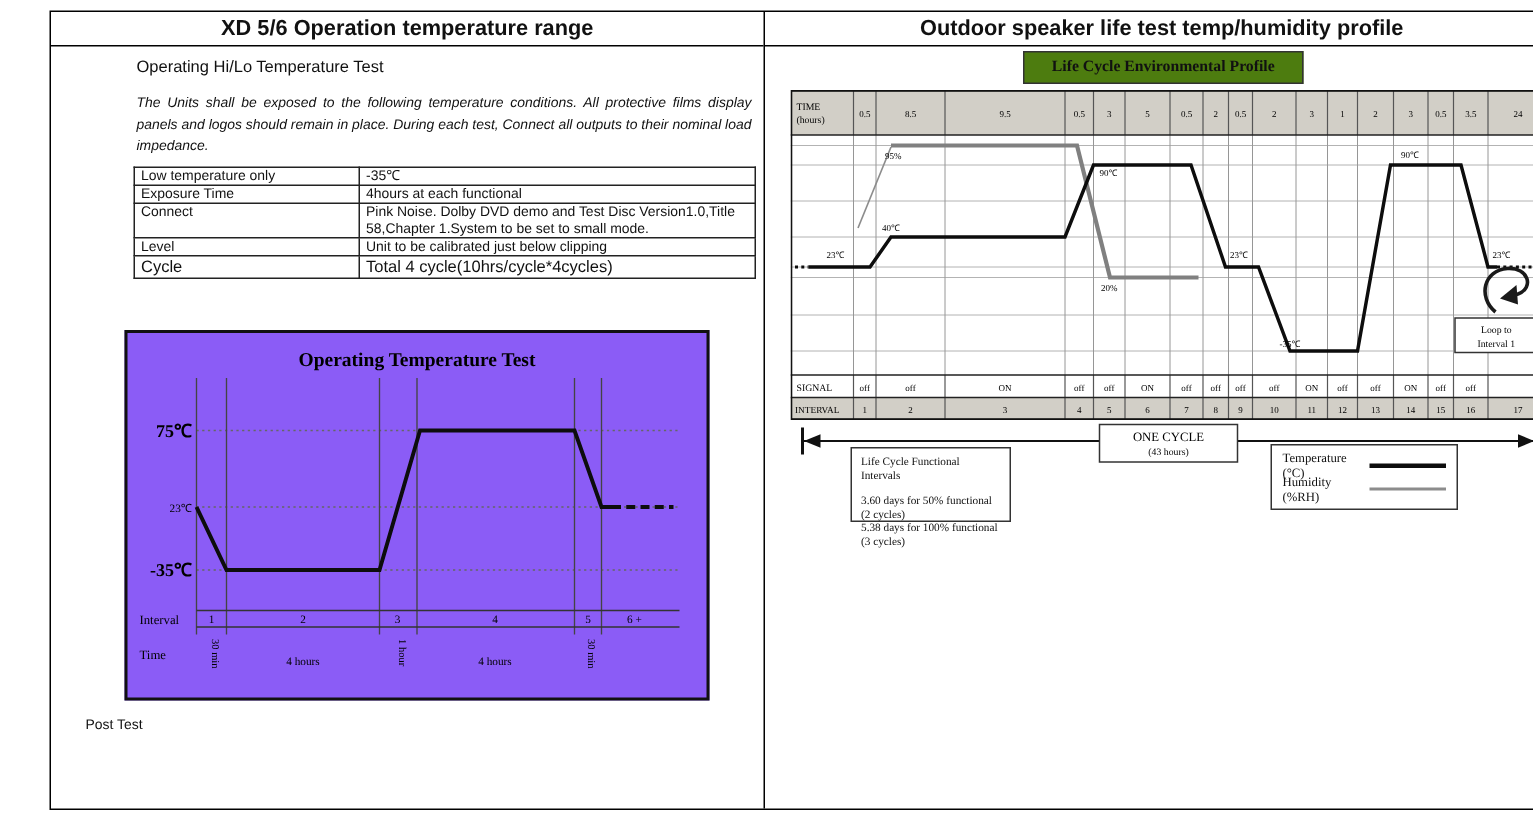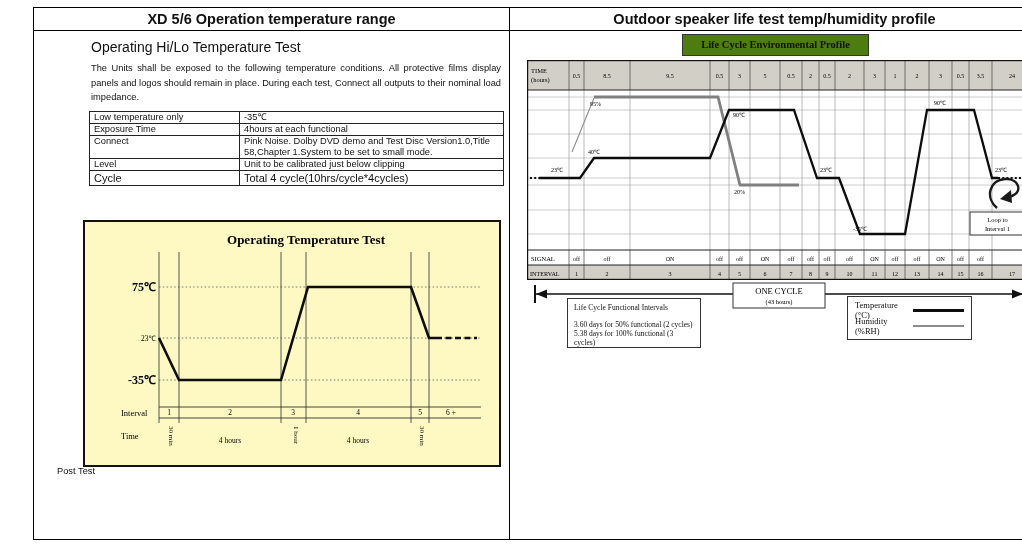--- a/index.html
+++ b/index.html
@@ -3,31 +3,31 @@
 <meta charset="utf-8">
 <style>
   html,body{margin:0;padding:0;background:#fff;}
   body{width:1022px;height:545px;position:relative;font-family:"Liberation Sans",sans-serif;color:#111;}
   .page{position:absolute;left:7px;top:7px;width:1005px;height:531px;border:1.5px solid #000;display:flex;margin-left:26px;}
   .panel{position:relative;height:100%;box-sizing:border-box;}
   .panel.left{width:476px;border-right:1.5px solid #000;}
   .panel.right{flex:1;}
   .panel-header{height:22px;line-height:22px;text-align:center;font-weight:bold;font-size:14.5px;border-bottom:1.5px solid #000;font-family:"Liberation Sans",sans-serif;}
   .abs{position:absolute;}
-  .subtitle{font-size:14px;}
-  .intro{margin:0;font-size:9.3px;line-height:14.6px;text-align:justify;}
+  .subtitle{font-size:11px;}
+  .intro{margin:0;font-size:9.3px;line-height:14.6px;text-align:justify;font-style:italic;}
   table.spec{border-collapse:collapse;font-size:9.3px;}
   table.spec td{border:1px solid #222;padding:0 4px;vertical-align:top;line-height:11px;}
   table.spec{border:1.5px solid #111;}
   table.spec td.c1{width:141px;}
   table.spec td.c2{width:255px;}
   table.spec tr.cycle td{font-size:11px;line-height:14px;border-top:1.5px solid #111;}
   .posttest-title{font-size:9.3px;}
   .posttest-body{margin:0;font-size:9.3px;line-height:14.5px;}
-  .chartbox{border:2px solid #111;background:#fef9c3;padding-left:28px;}
+  .chartbox{border:2px solid #111;background:#8b5cf6;}
   .title-box{border:1.2px solid #333;text-align:center;font-family:Liberation Serif, serif;font-weight:bold;font-size:10.5px;line-height:19px;background:#4d7c0f;}
   .func-box{border:1.2px solid #333;background:#fff;font-family:"Liberation Serif",serif;font-size:7.5px;padding:4px 6px;box-sizing:border-box;}
   .func-box .fb-title{margin-bottom:8px;}
   .func-box .fb-line{line-height:9px;}
   .legend-box{border:1.2px solid #333;background:#fff;font-family:"Liberation Serif",serif;font-size:8.5px;padding:5px 7px;box-sizing:border-box;}
   .legend-row{display:flex;align-items:center;justify-content:flex-end;height:16px;}
   .legend-swatch{display:inline-block;width:52px;}
   .legend-swatch.temp{height:3px;background:#0d0d0d;}
   .legend-swatch.hum{height:2.5px;background:#8c8c8c;}
   svg text{font-family:"Liberation Serif",serif;fill:#000;}
@@ -96,21 +96,21 @@
 
         <text x="8" y="217" font-size="8.5">Time</text>
         <text x="56" y="204" font-size="7" transform="rotate(90 56 204)">30 min</text>
         <text x="117" y="221" font-size="7.5" text-anchor="middle">4 hours</text>
         <text x="181" y="204" font-size="7" transform="rotate(90 181 204)">1 hour</text>
         <text x="245" y="221" font-size="7.5" text-anchor="middle">4 hours</text>
         <text x="307" y="204" font-size="7" transform="rotate(90 307 204)">30 min</text>
       </svg>
     </div>
 
-    <div class="abs posttest-title" style="left:23px;top:458px;">Post Test</div>
+    <div class="abs posttest-title" style="left:23px;top:470px;">Post Test</div>
   </div>
 
   <div class="panel right">
     <div class="panel-header">Outdoor speaker life test temp/humidity profile</div>
 
     <div class="abs title-box" style="left:172px;top:26px;width:185px;height:20px;">Life Cycle Environmental Profile</div>
 
     <svg class="abs" style="left:17px;top:52px;" width="505" height="220" viewBox="0 0 505 220">
 
       <rect x="0" y="0" width="505" height="30" fill="#d2cfc7"></rect>
@@ -211,21 +211,21 @@
       <line x1="8" y1="12" x2="497" y2="12" stroke="#111" stroke-width="1.4"></line>
       <line x1="8" y1="3" x2="8" y2="21" stroke="#111" stroke-width="2"></line>
       <line x1="497" y1="3" x2="497" y2="21" stroke="#111" stroke-width="2"></line>
       <polygon points="9,12 20,7.5 20,16.5" fill="#111"></polygon>
       <polygon points="496,12 485,7.5 485,16.5" fill="#111"></polygon>
       <rect x="206" y="1" width="92" height="25" fill="#fff" stroke="#333" stroke-width="1"></rect>
       <text x="252" y="12" font-size="8.5" text-anchor="middle">ONE CYCLE</text>
       <text x="252" y="21.5" font-size="6.5" text-anchor="middle">(43 hours)</text>
     </svg>
 
-    <div class="abs func-box" style="left:57px;top:290px;width:134px;height:50px;">
+    <div class="abs func-box" style="left:57px;top:290px;width:107px;height:50px;">
       <div class="fb-title">Life Cycle Functional Intervals</div>
       <div class="fb-line">3.60 days for 50% functional  (2 cycles)</div>
       <div class="fb-line">5.38 days for 100% functional (3 cycles)</div>
     </div>
 
     <div class="abs legend-box" style="left:337px;top:288px;width:125px;height:44px;">
       <div class="legend-row">
         <span>Temperature (°C)</span>
         <span class="legend-swatch temp"></span>
       </div>

